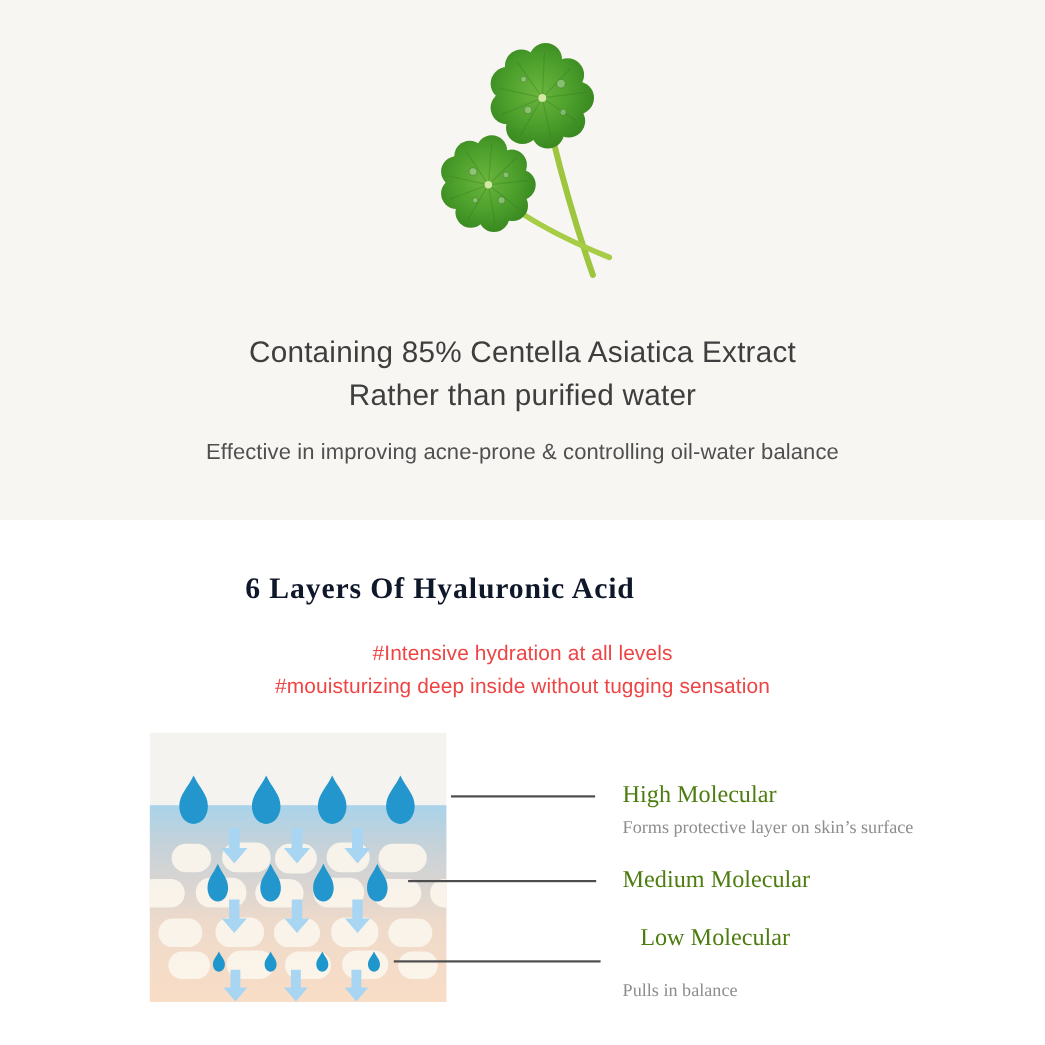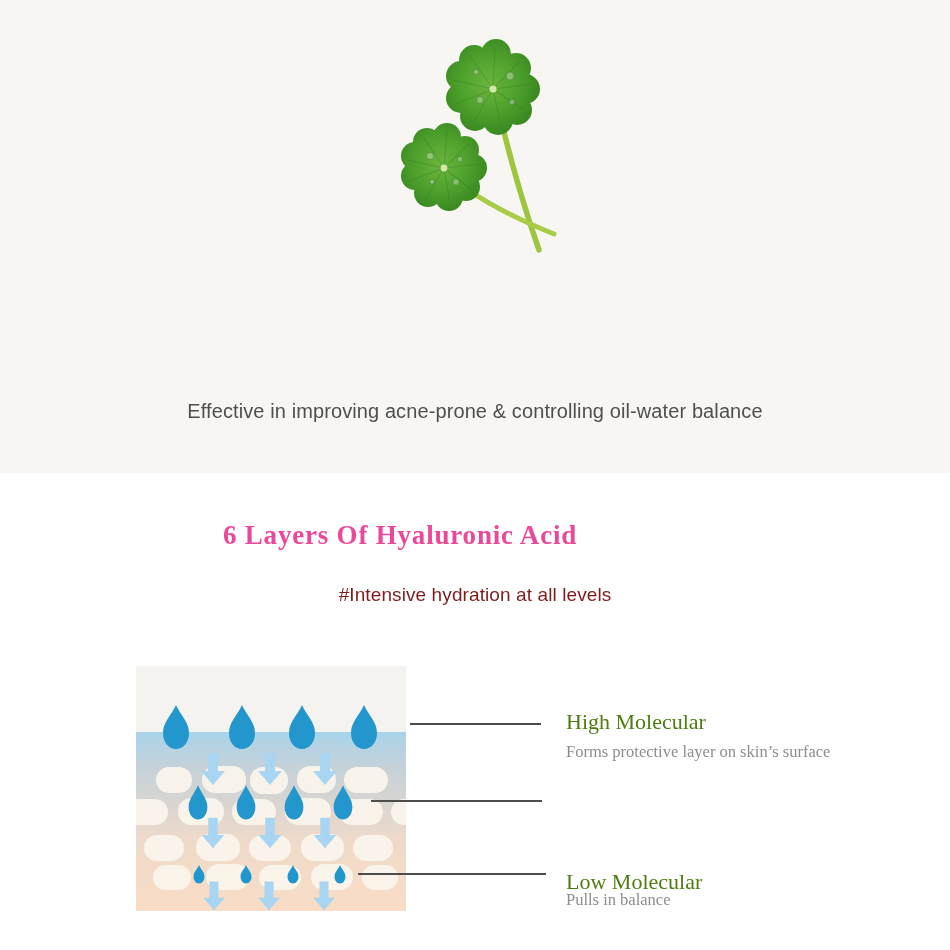--- a/index.html
+++ b/index.html
@@ -21,40 +21,40 @@
     position:absolute; left:0; top:400px; width:950px;
     text-align:center; color:#4f4f4f;
     font-size:20px; font-weight:400; letter-spacing:0.1px;
   }
 
   
   .hyaluronic-section { position:absolute; left:0; top:473px; width:950px; height:477px; background:#ffffff; }
   .hyaluronic-title {
     position:absolute; left:0; top:47px; width:800px; text-align:center;
     font-family:"Liberation Serif", serif; font-weight:700;
-    font-size:27px; color:#ec4899; letter-spacing:0.8px;
+    font-size:27px; color:#0f172a; letter-spacing:0.8px;
   }
   .hashtags {
     position:absolute; left:0; top:107px; width:950px; text-align:center;
-    color:#7f1d1d; font-size:19px; line-height:30px; letter-spacing:0.1px;
+    color:#ef4444; font-size:19px; line-height:30px; letter-spacing:0.1px;
   }
 
   .skin-diagram { position:absolute; left:136px; top:193px; width:270px; height:245px; }
 
   .connector { position:absolute; height:2px; background:#4d4d4d; }
   .connector.c1 { left:410px; top:250px; width:131px; }
   .connector.c2 { left:371px; top:327px; width:171px; }
   .connector.c3 { left:358px; top:400px; width:188px; }
 
   .layer-label { position:absolute; left:566px; font-family:"Liberation Serif", serif; }
   .layer-name { color:#4d7c0f; font-size:22px; line-height:24px; }
   .layer-desc { color:#8d8d8d; font-size:16.5px; line-height:19px; }
   .l1n { top:237px; } .l1d { top:269px; }
   .l2n { top:314px; } .l2d { top:349px; }
-  .l3n { top:397px; } .l3d { top:417px; }
+  .l3n { top:367px;margin-left:16px; } .l3d { top:417px; }
 </style>
 </head>
 <body>
 
 <div class="page">
 
   <section class="centella-section">
 
     <svg class="leaf-illustration" viewBox="0 0 180 230" aria-hidden="true">
       <defs>
@@ -129,30 +129,35 @@
       </g>
       <circle cx="52" cy="136" r="3.4" fill="#d3e8a4"></circle>
       <g fill="rgba(255,255,255,0.30)" stroke="rgba(25,80,15,0.35)" stroke-width="0.8">
         <circle cx="38" cy="124" r="3.6"></circle>
           <circle cx="64" cy="150" r="3.2"></circle>
         <circle cx="68" cy="127" r="2.6"></circle>
           <circle cx="40" cy="150" r="2.4"></circle>
       </g>
     </svg>
 
+    <h1 class="centella-heading">
+      <span>Containing 85% Centella Asiatica Extract</span><br>
+      <span>Rather than purified water</span>
+    </h1>
 
     <p class="centella-sub">Effective in improving acne-prone &amp; controlling oil-water balance</p>
   </section>
 
   <section class="hyaluronic-section">
 
     <h2 class="hyaluronic-title">6 Layers Of Hyaluronic Acid</h2>
 
     <p class="hashtags">
       <span>#Intensive hydration at all levels</span><br>
+      <span>#mouisturizing deep inside without tugging sensation</span>
     </p>
 
     <svg class="skin-diagram" viewBox="0 0 270 245" aria-hidden="true">
       <defs>
         <linearGradient id="skinGrad" x1="0" y1="0" x2="0" y2="1">
           <stop offset="0%" stop-color="#a9d3ea"></stop>
           <stop offset="20%" stop-color="#c5d2d9"></stop>
           <stop offset="40%" stop-color="#d9d5d1"></stop>
           <stop offset="60%" stop-color="#eedaca"></stop>
           <stop offset="100%" stop-color="#f9ddc6"></stop>
@@ -226,18 +231,19 @@
       </g>
     </svg>
 
     <div class="connector c1"></div>
     <div class="connector c2"></div>
     <div class="connector c3"></div>
 
     <div class="layer-label layer-name l1n">High Molecular</div>
     <div class="layer-label layer-desc l1d">Forms protective layer on skin’s surface</div>
 
+    <div class="layer-label layer-name l2n">Medium Molecular</div>
 
     <div class="layer-label layer-name l3n">Low Molecular</div>
     <div class="layer-label layer-desc l3d">Pulls in balance</div>
   </section>
 
 </div>
 
 </body></html>

